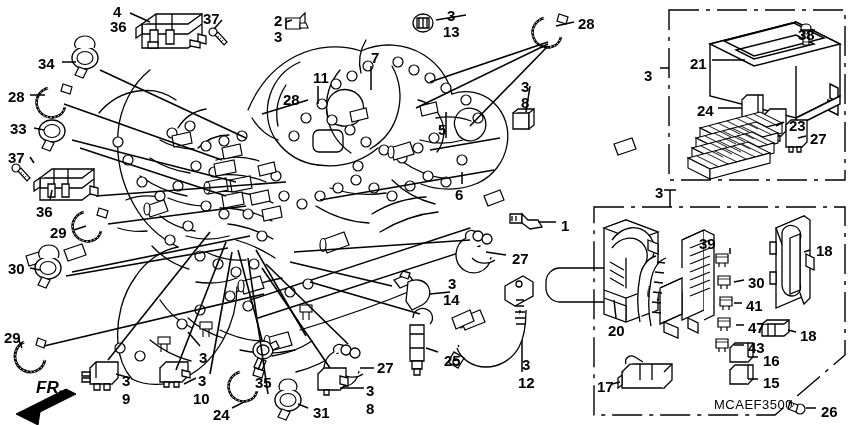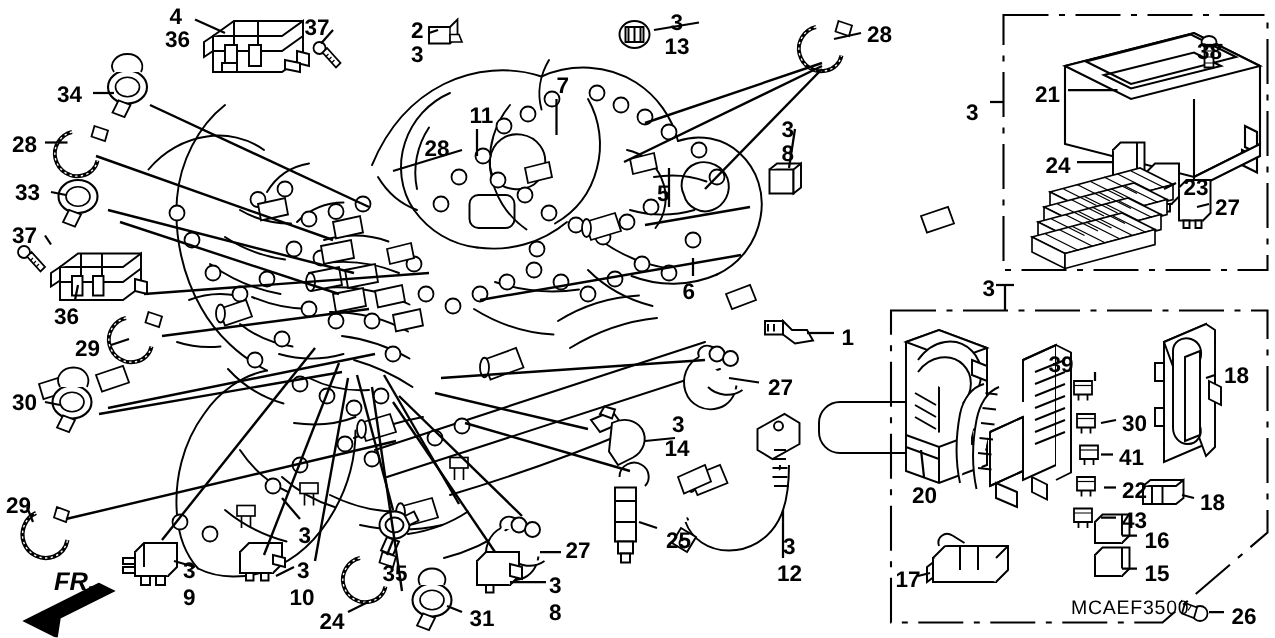--- a/index.html
+++ b/index.html
@@ -671,21 +671,21 @@
   <div class="lbl" style="left:798px;top:27px;text-align:right;">38</div>
   <div class="lbl" style="left:697px;top:103px;">24</div>
   <div class="lbl" style="left:789px;top:118px;">23</div>
   <div class="lbl" style="left:810px;top:131px;">27</div>
 
   <div class="lbl" style="left:655px;top:185px;">3</div>
   <div class="lbl" style="left:699px;top:236px;">39</div>
   <div class="lbl" style="left:816px;top:243px;">18</div>
   <div class="lbl" style="left:748px;top:275px;">30</div>
   <div class="lbl" style="left:746px;top:298px;">41</div>
-  <div class="lbl" style="left:748px;top:320px;">22</div>
+  <div class="lbl" style="left:748px;top:320px;">47</div>
   <div class="lbl" style="left:800px;top:328px;">18</div>
   <div class="lbl" style="left:748px;top:340px;">43</div>
   <div class="lbl" style="left:608px;top:323px;">20</div>
   <div class="lbl" style="left:763px;top:353px;">16</div>
   <div class="lbl" style="left:763px;top:375px;">15</div>
   <div class="lbl" style="left:597px;top:379px;">17</div>
   <div class="lbl" style="left:821px;top:404px;">26</div>
 
   <div class="frtxt" style="left:36px;top:378px;">FR.</div>
   <div class="partno" style="left:714px;top:397px;">MCAEF3500</div>

